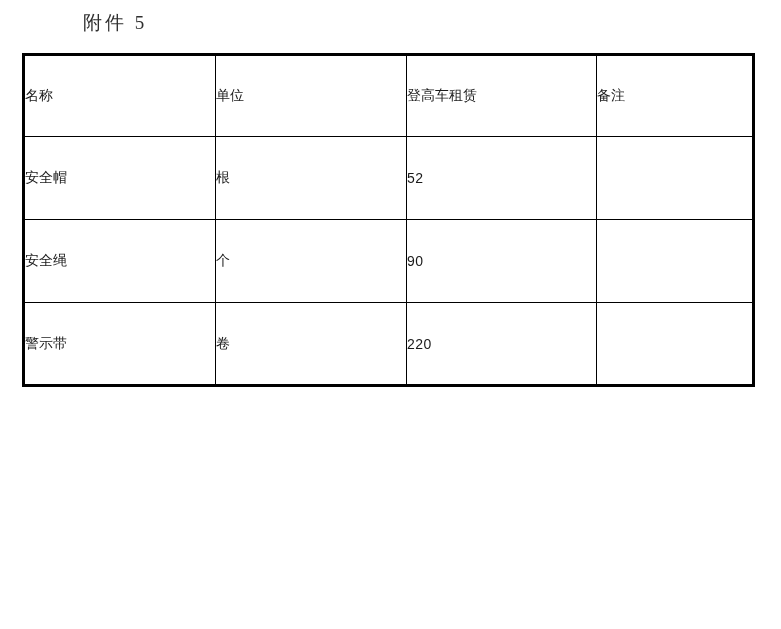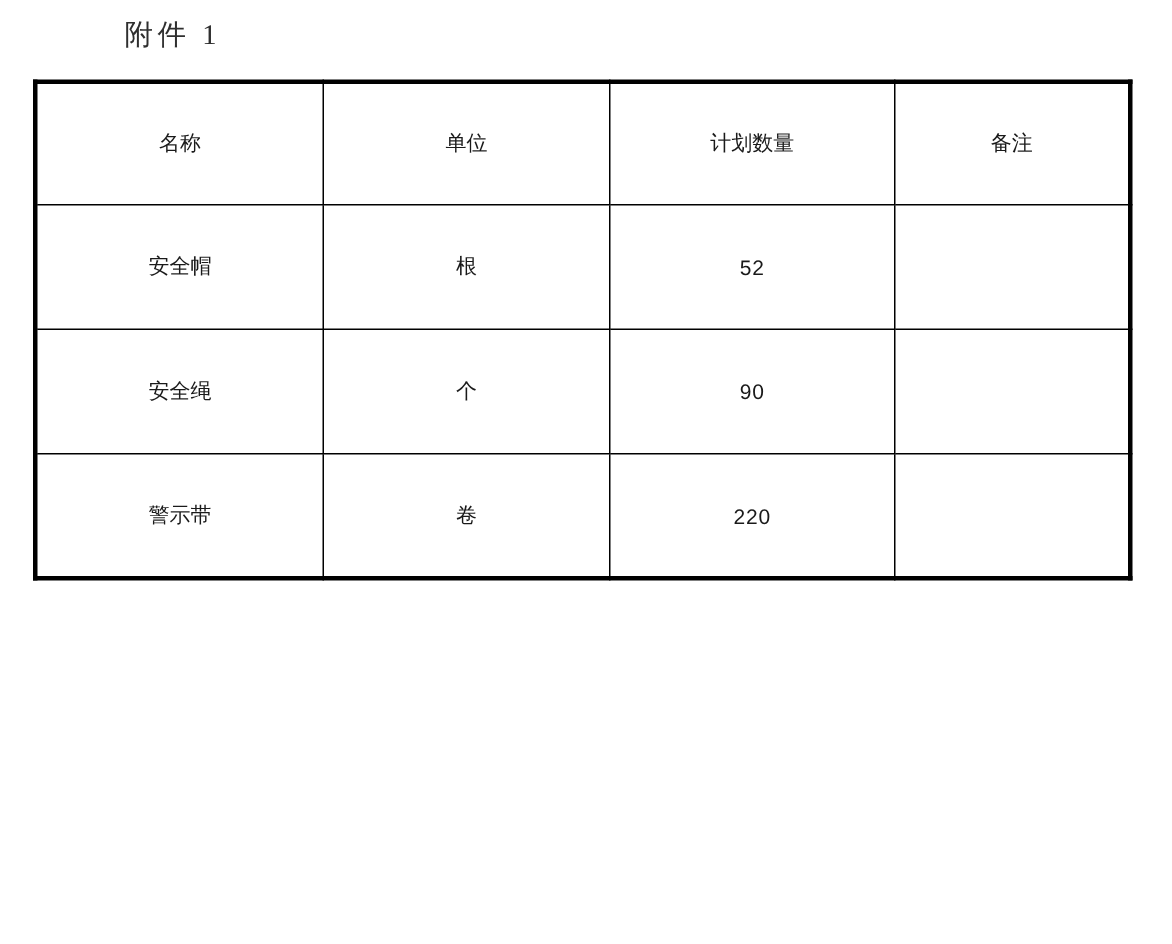--- a/index.html
+++ b/index.html
@@ -29,52 +29,52 @@
     left: 22px;
     top: 53px;
     border-collapse: collapse;
     table-layout: fixed;
     border: 3px solid #000000;
   }
   table.plan-table th,
   table.plan-table td {
     border: 1px solid #000000;
     padding: 0;
-    text-align: center;
+    text-align: left;
     vertical-align: middle;
     font-weight: normal;
     font-size: 14px;
     color: #1a1a1a;
     overflow: hidden;
   }
   col.c-name { width: 192px; }
   col.c-unit { width: 191px; }
   col.c-qty  { width: 190px; }
   col.c-note { width: 157px; }
   tr.header-row { height: 82px; }
   tr.data-row   { height: 83px; }
   td.qty-cell   { font-size: 13.5px; letter-spacing: 0.5px; margin-left: 12px; }
 </style>
 </head>
 <body>
 
-<div class="doc-title">附件 1</div>
+<div class="doc-title">附件 5</div>
 
 <table class="plan-table">
   <colgroup>
     <col class="c-name">
     <col class="c-unit">
     <col class="c-qty">
     <col class="c-note">
   </colgroup>
   <thead>
     <tr class="header-row">
       <th>名称</th>
       <th>单位</th>
-      <th>计划数量</th>
+      <th>登高车租赁</th>
       <th>备注</th>
     </tr>
   </thead>
   <tbody>
     <tr class="data-row">
       <td>安全帽</td>
       <td>根</td>
       <td class="qty-cell">52</td>
       <td></td>
     </tr>

